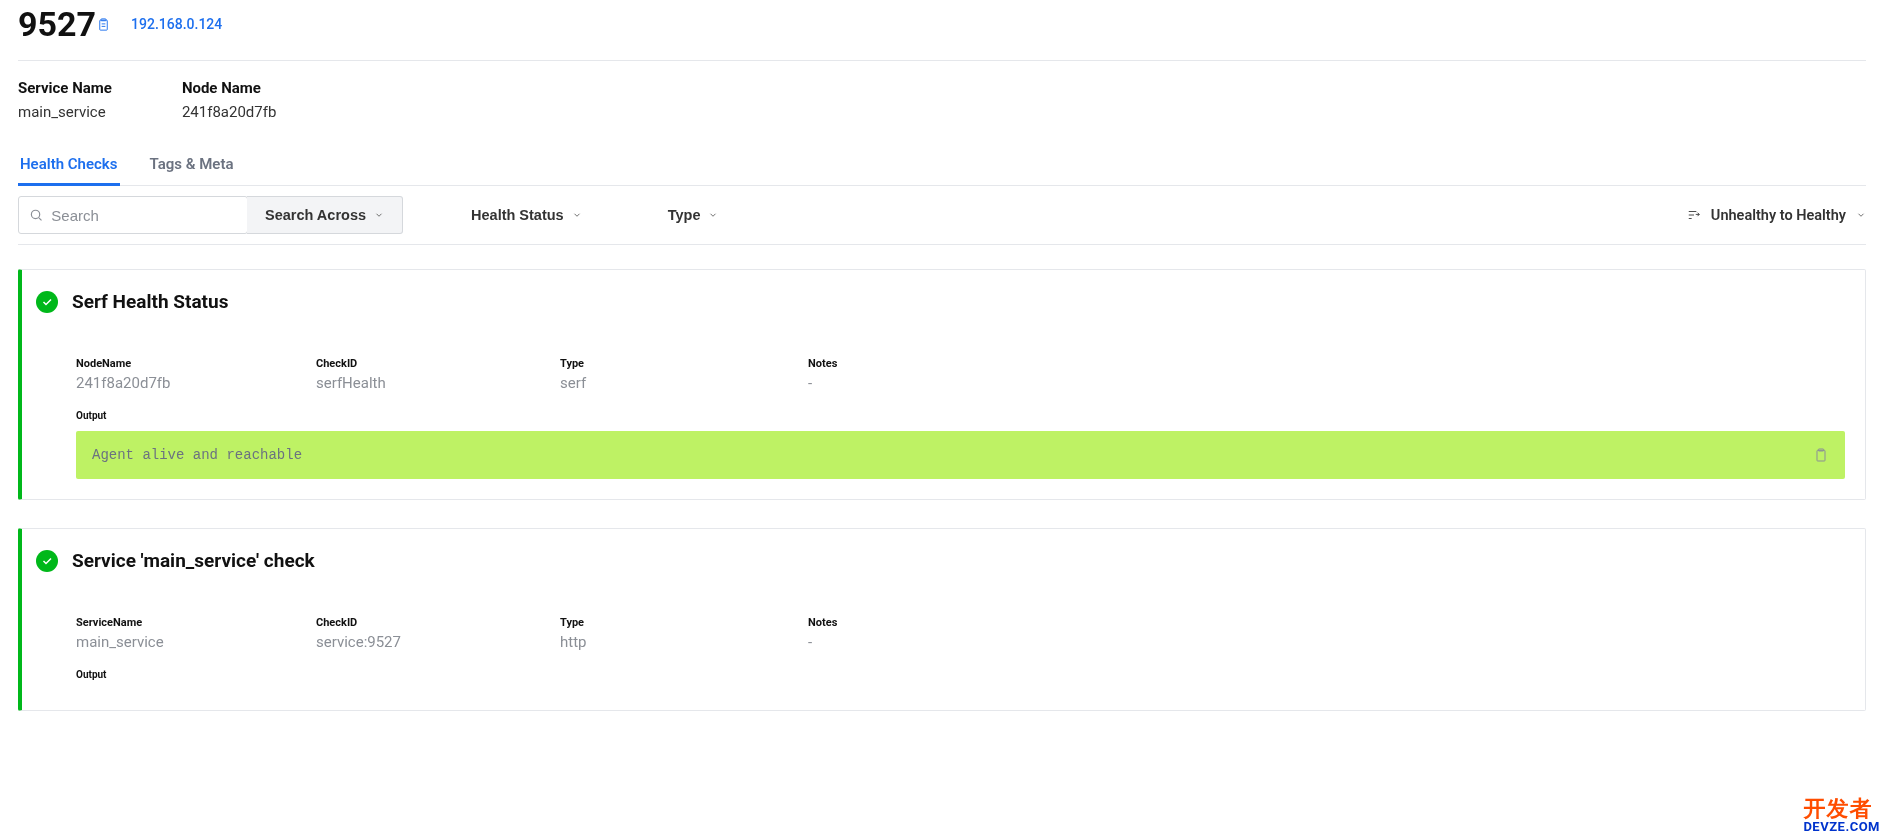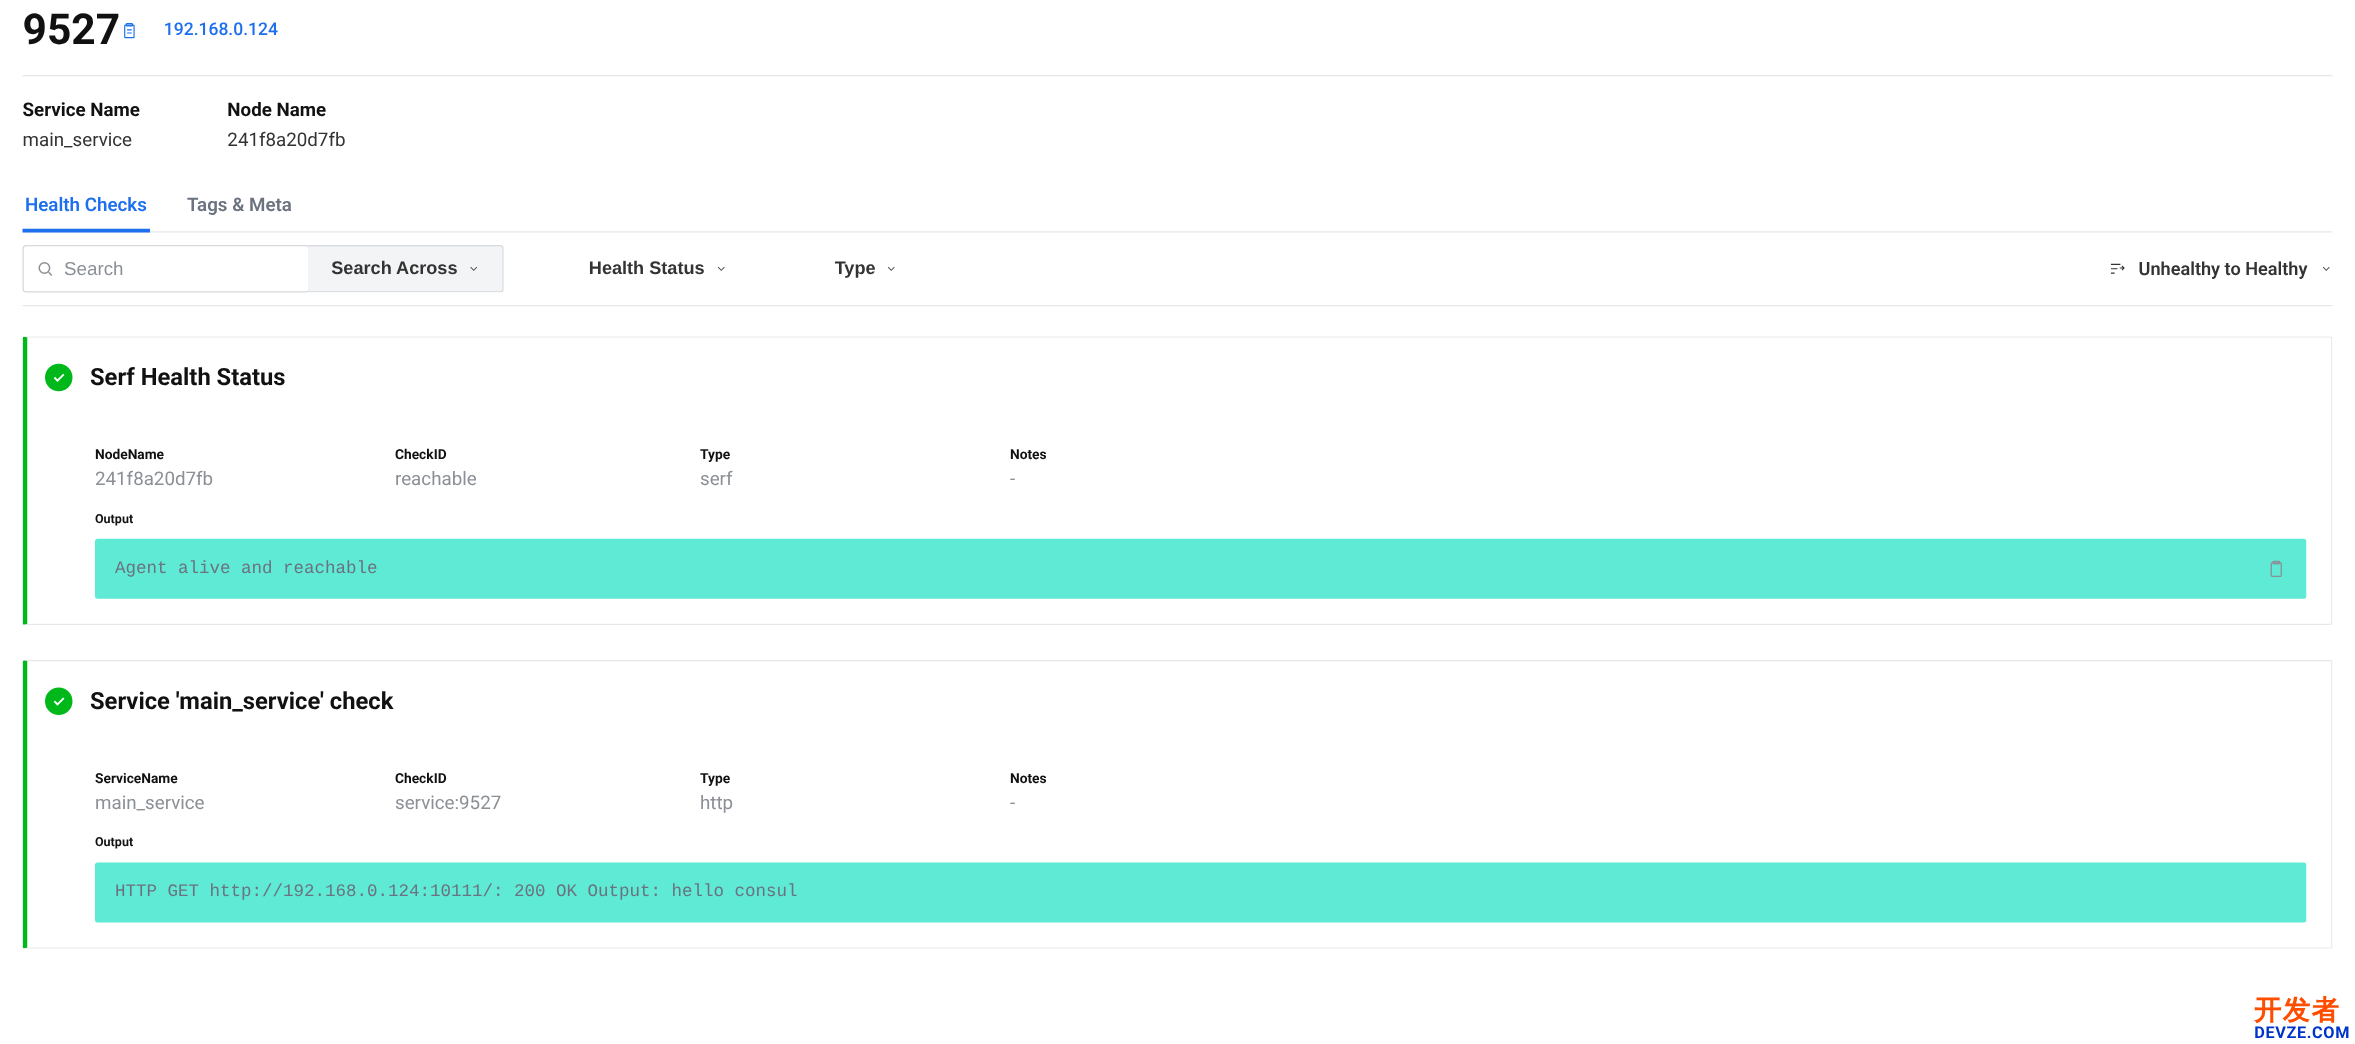--- a/index.html
+++ b/index.html
@@ -217,21 +217,21 @@
     .output-section {
       padding-left: 40px;
     }
     .output-label {
       font-size: 10px;
       font-weight: 700;
       color: #111;
       margin-bottom: 10px;
     }
     .output-box {
-      background: #5eead4;
+      background: #bef264;
       padding: 16px 16px;
       font-family: "SFMono-Regular", Consolas, "Liberation Mono", Menlo, monospace;
       font-size: 14px;
       color: #6b7280;
       border-radius: 2px;
       position: relative;
       display: flex;
       justify-content: space-between;
       align-items: center;
     }
@@ -347,21 +347,21 @@
     </span>
     <span class="card-title">Serf Health Status</span>
   </div>
   <div class="detail-grid">
     <div class="detail-col c1">
       <div class="detail-label">NodeName</div>
       <div class="detail-value">241f8a20d7fb</div>
     </div>
     <div class="detail-col c2">
       <div class="detail-label">CheckID</div>
-      <div class="detail-value">reachable</div>
+      <div class="detail-value">serfHealth</div>
     </div>
     <div class="detail-col c3">
       <div class="detail-label">Type</div>
       <div class="detail-value">serf</div>
     </div>
     <div class="detail-col c4">
       <div class="detail-label">Notes</div>
       <div class="detail-value">-</div>
     </div>
   </div>
@@ -399,22 +399,19 @@
       <div class="detail-label">Type</div>
       <div class="detail-value">http</div>
     </div>
     <div class="detail-col c4">
       <div class="detail-label">Notes</div>
       <div class="detail-value">-</div>
     </div>
   </div>
   <div class="output-section">
     <div class="output-label">Output</div>
-    <div class="output-box">
-      <span>HTTP GET http://192.168.0.124:10111/: 200 OK Output: hello consul</span>
-    </div>
   </div>
 </div>
 
 <div class="watermark">
   <div class="wm-top">开发者</div>
   <div class="wm-bot">DEVZE.COM</div>
 </div>
 
 </body></html>

